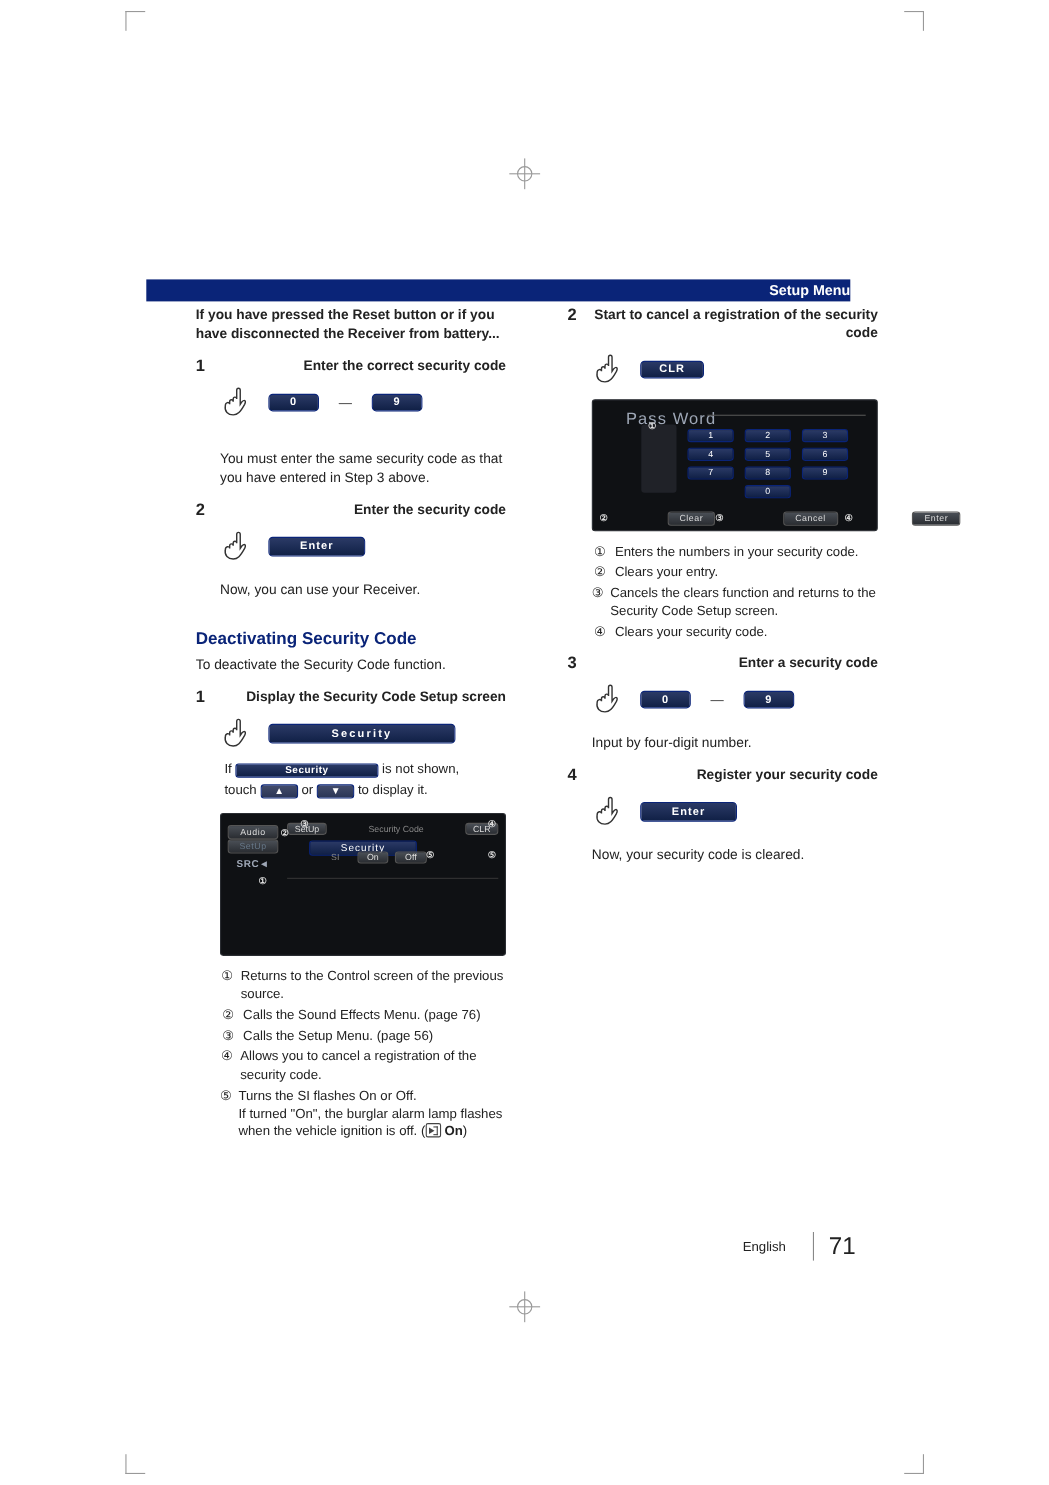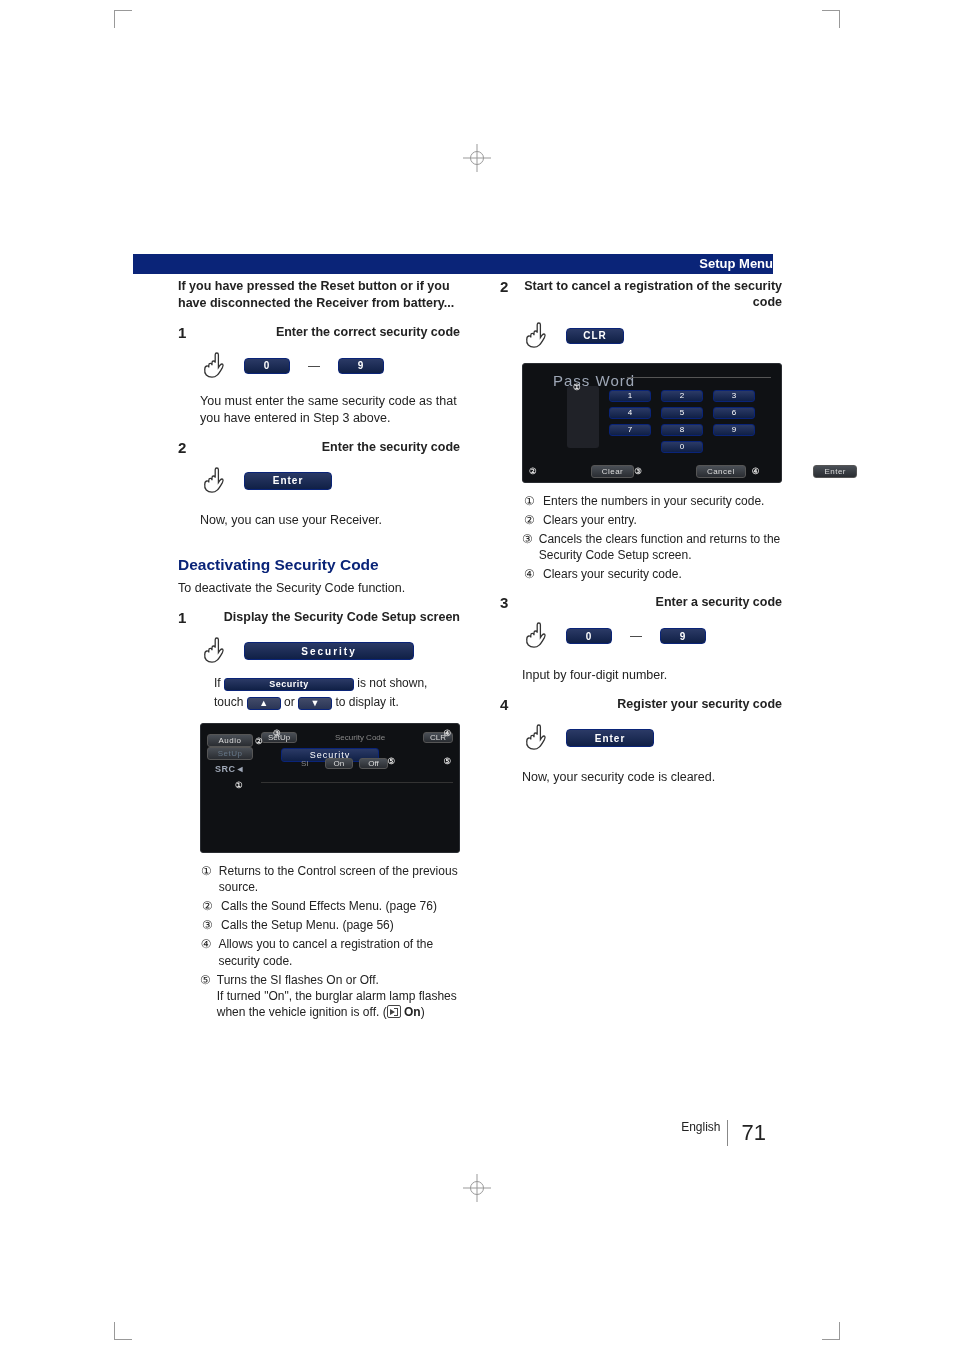--- a/index.html
+++ b/index.html
@@ -34,27 +34,27 @@
     position:absolute;
     top:256px; right:181px;
     color:#fff; font-weight:bold; font-size:13px;
   }
   .content {
     position:absolute;
     top:278px; left:178px; width:602px;
     height:850px;
   }
   .columns {
-    display:flex; gap:40px;
+    display:flex; gap:56px;
   }
   .col { width:283px; }
 
   .bold { font-weight:bold; }
   .para { line-height:1.35; font-size:12.5px; }
-  .mt10{ margin-top:10px; }
+  .mt10{ margin-top:26px; }
   .mt14{ margin-top:14px; }
 
   .step { display:flex; gap:8px; margin-top:12px; }
   .step .num { font-weight:bold; font-size:15px; color:#222; width:14px; }
   .step .title { font-weight:bold; font-size:12.5px; flex:1; line-height:1.3;text-align:right;}
   .step-body { margin-left:22px; }
 
   .hand-row { display:flex; align-items:center; gap:12px; margin-top:8px; margin-left:22px;}
   .hand { width:32px; height:34px; }
   .hand svg { width:100%; height:100%; }
@@ -67,21 +67,21 @@
     height:16px; padding:0 8px; min-width:46px;
   }
   .pill-wide { min-width:88px; height:18px; }
   .dash { color:#333; padding:0 6px; font-size:12px; }
 
   .section-title {
     color:#0a2478; font-weight:bold; font-size:15.5px;
     margin-top:28px; margin-bottom:6px;
   }
 
-  .inline-pill-line { font-size:12px; line-height:1.6; margin-left:36px; margin-top:6px;}
+  .inline-pill-line { font-size:12px; line-height:1.6; margin-left:26px; margin-top:6px;}
   .mini-pill {
     display:inline-flex; align-items:center; justify-content:center;
     background:linear-gradient(#2b3a66,#102046);
     border:1px solid #0a2478; border-radius:3px;
     color:#fff; font-size:9px; font-weight:bold; letter-spacing:0.5px;
     height:13px; padding:0 6px; vertical-align:middle;
   }
   .arrow-pill {
     display:inline-flex; align-items:center; justify-content:center;
     background:linear-gradient(#434c6a,#2a3556);
@@ -145,21 +145,21 @@
   .dev2 .pw-blank {
     position:absolute; top:22px; left:44px; width:32px; height:62px;
     background:#202228; border-radius:3px;
   }
   .dev2 .circ-num { position:absolute; color:#ddd; font-size:8.5px; font-weight:bold;}
 
   .numlist { margin-left:22px; margin-top:10px; }
   .numlist .item { display:flex; gap:6px; font-size:12px; line-height:1.35; margin-bottom:3px;}
   .numlist .circnum { width:15px; text-align:center; }
 
-  .footer { position:absolute; bottom:204px; right:188px; font-size:12px; display:flex; align-items:flex-start; gap:6px;}
+  .footer { position:absolute; bottom:204px; right:176px; font-size:12px; display:flex; align-items:center; gap:24px;}
   .footer .pn { font-size:22px; font-weight:normal; border-left:1px solid #888; padding-left:14px;}
 
   .fac-icon {
     display:inline-flex; align-items:center; justify-content:center;
     width:14px; height:13px; border:1px solid #444; border-radius:2px;
     font-size:9px; vertical-align:middle; position:relative; top:-1px;
   }
   .fac-icon::before {
     content:""; width:0; height:0; border-left:5px solid #444; border-top:3px solid transparent; border-bottom:3px solid transparent;
     position:absolute; left:2px;

